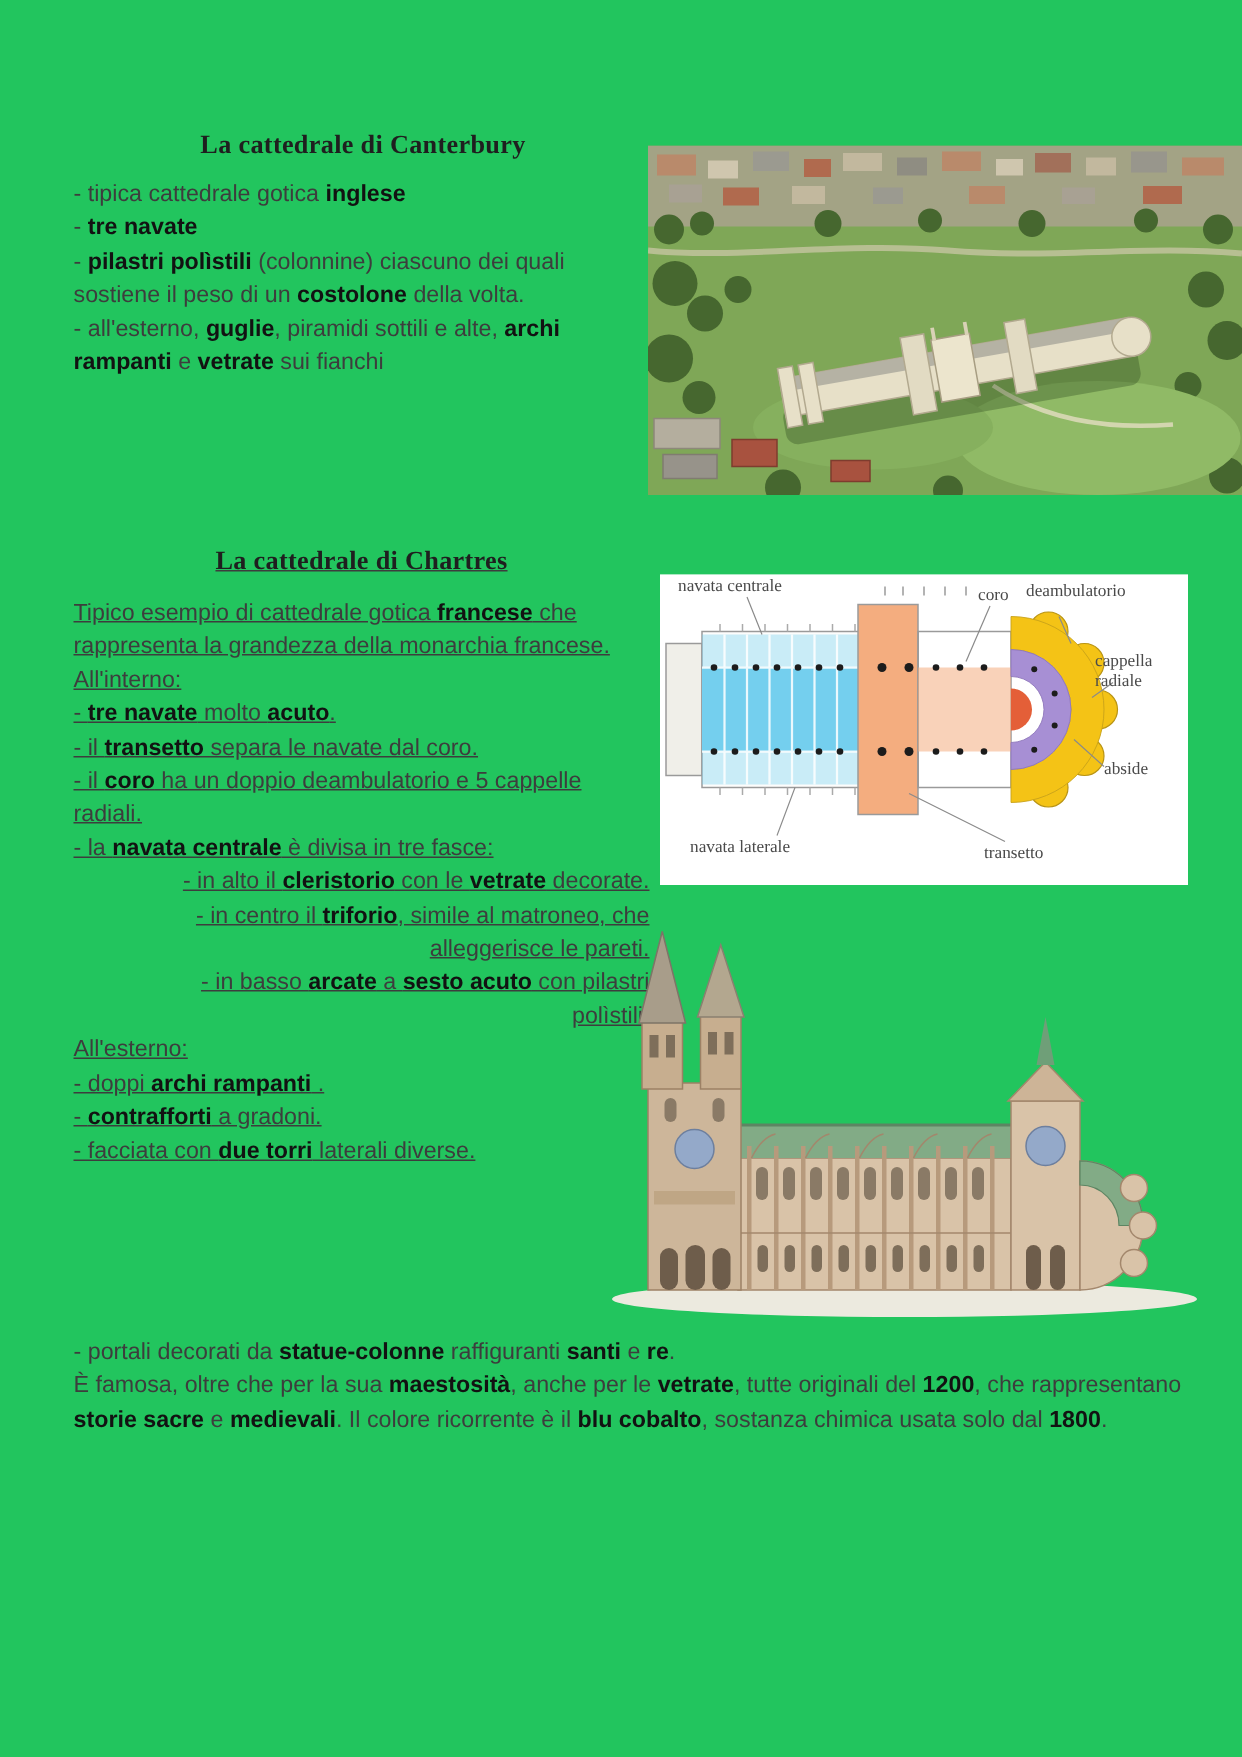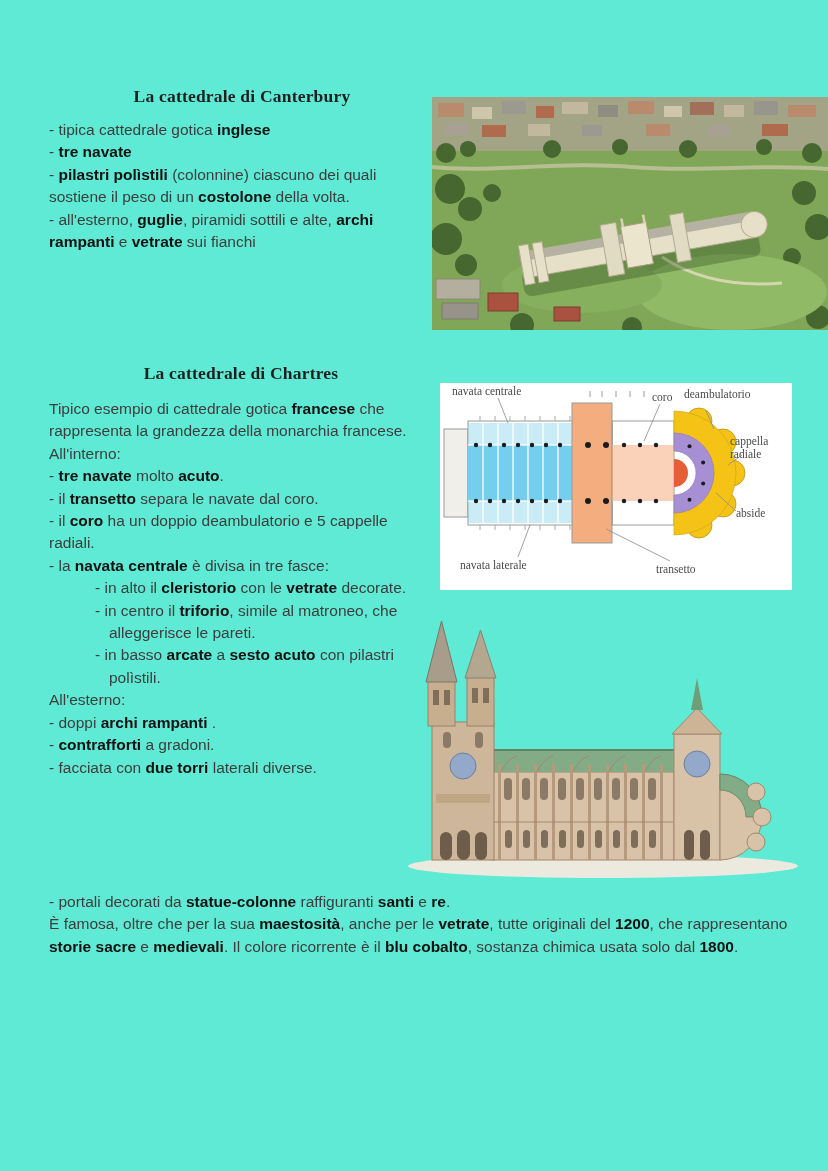--- a/index.html
+++ b/index.html
@@ -1,37 +1,37 @@
 <!DOCTYPE html>
 <html><head>
 <meta charset="utf-8">
 <style>
   * { margin:0; padding:0; box-sizing:border-box; }
   html,body { background:#ffffff; }
   .page {
     position:relative; width:828px; height:1171px; margin:0 auto;
-    background:#5eead4; overflow:hidden;
+    background:#22c55e; overflow:hidden;
     font-family:"Liberation Sans", sans-serif; color:#3d3d3d;
   }
   .sec { position:absolute; }
   .sec-title {
     font-family:"Liberation Serif", serif;
     font-size:17.5px; font-weight:bold; color:#1f1f1f;
     text-align:center; letter-spacing:.2px;
   }
   .body-text { font-size:15.5px; line-height:22.4px; color:#3d3d3d; }
   .body-text p { margin:0; }
   .body-text b { color:#121212; }
   .ind-0 { padding-left:0; }
-  .ind-1 { padding-left:60px; text-indent:-14px; }
+  .ind-1 { padding-left:60px; text-indent:-14px;text-align:right; }
 
   .sec-canterbury { left:49px; top:86px; width:386px; }
   .sec-canterbury .sec-title { margin-bottom:12px; }
 
-  .sec-chartres { left:49px; top:363px; width:384px; }
+  .sec-chartres { left:49px; top:363px; width:384px;text-decoration:underline; }
   .sec-chartres .sec-title { margin-bottom:14px; }
 
   .sec-wide { left:49px; top:891px; width:748px; }
 
   figure.img { position:absolute; display:block; }
   .canterbury-photo { left:432px; top:97px; width:396px; height:233px; }
   .floorplan { left:440px; top:383px; width:352px; height:207px; background:#fff; }
   .chartres-render { left:388px; top:616px; width:414px; height:268px; }
 
   .fp-label {

